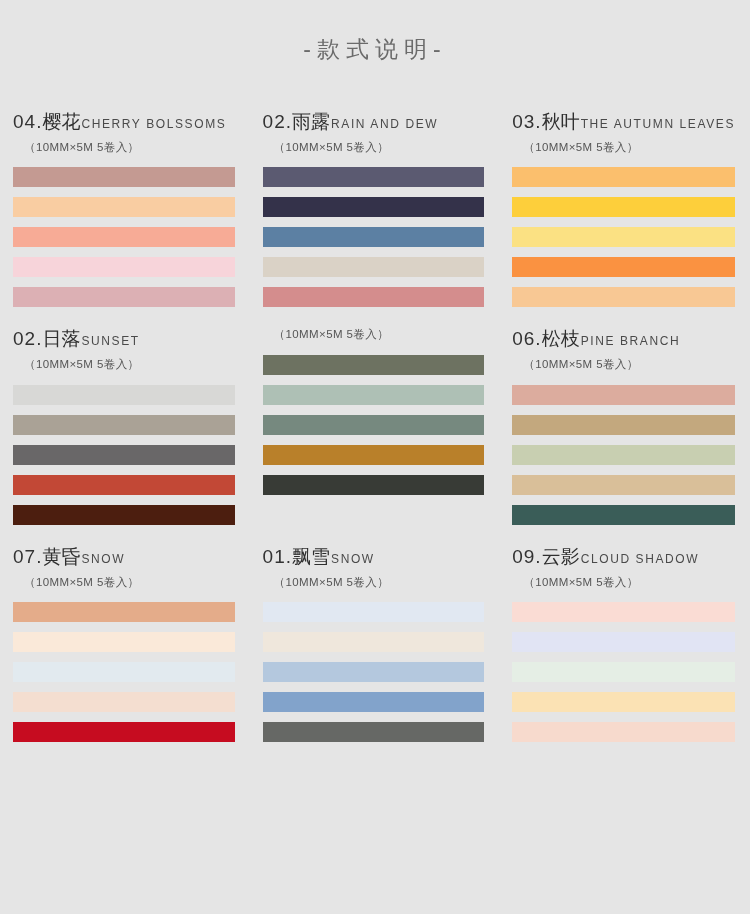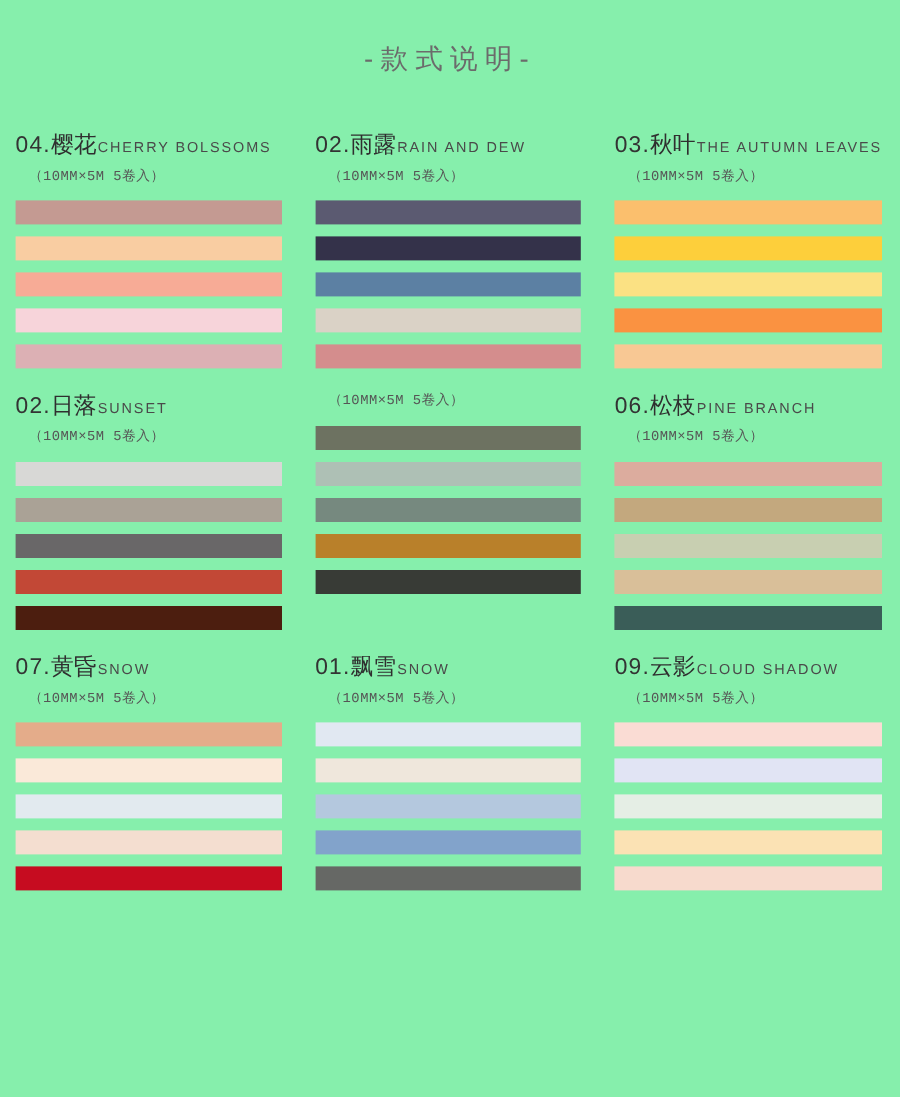--- a/index.html
+++ b/index.html
@@ -11,21 +11,21 @@
     width: 750px;
     height: 914px;
     font-family: "Liberation Sans", "DejaVu Sans", sans-serif;
     color: #3a3a3a;
     overflow: hidden;
   }
   .page {
     position: relative;
     width: 750px;
     height: 914px;
-    background: #86efac;
+    background: #e5e5e5;
     box-sizing: border-box;
   }
   .page-title {
     text-align: center;
     font-size: 23px;
     letter-spacing: 6px;
     color: #6b6b6b;
     font-weight: 400;
     padding-top: 36px;
     padding-bottom: 0;
@@ -69,21 +69,20 @@
     font-weight: 400;
     margin-left: 1px;
   }
   .spec {
     font-size: 11.5px;
     color: #555555;
     letter-spacing: 0.4px;
     margin-left: 11px;
     margin-bottom: 14px;
     line-height: 1;
-    font-family: Liberation Mono, monospace;
   }
   .swatches {
     display: flex;
     flex-direction: column;
     gap: 10px;
   }
   .swatch {
     height: 20px;
     width: 100%;
     display: block;

